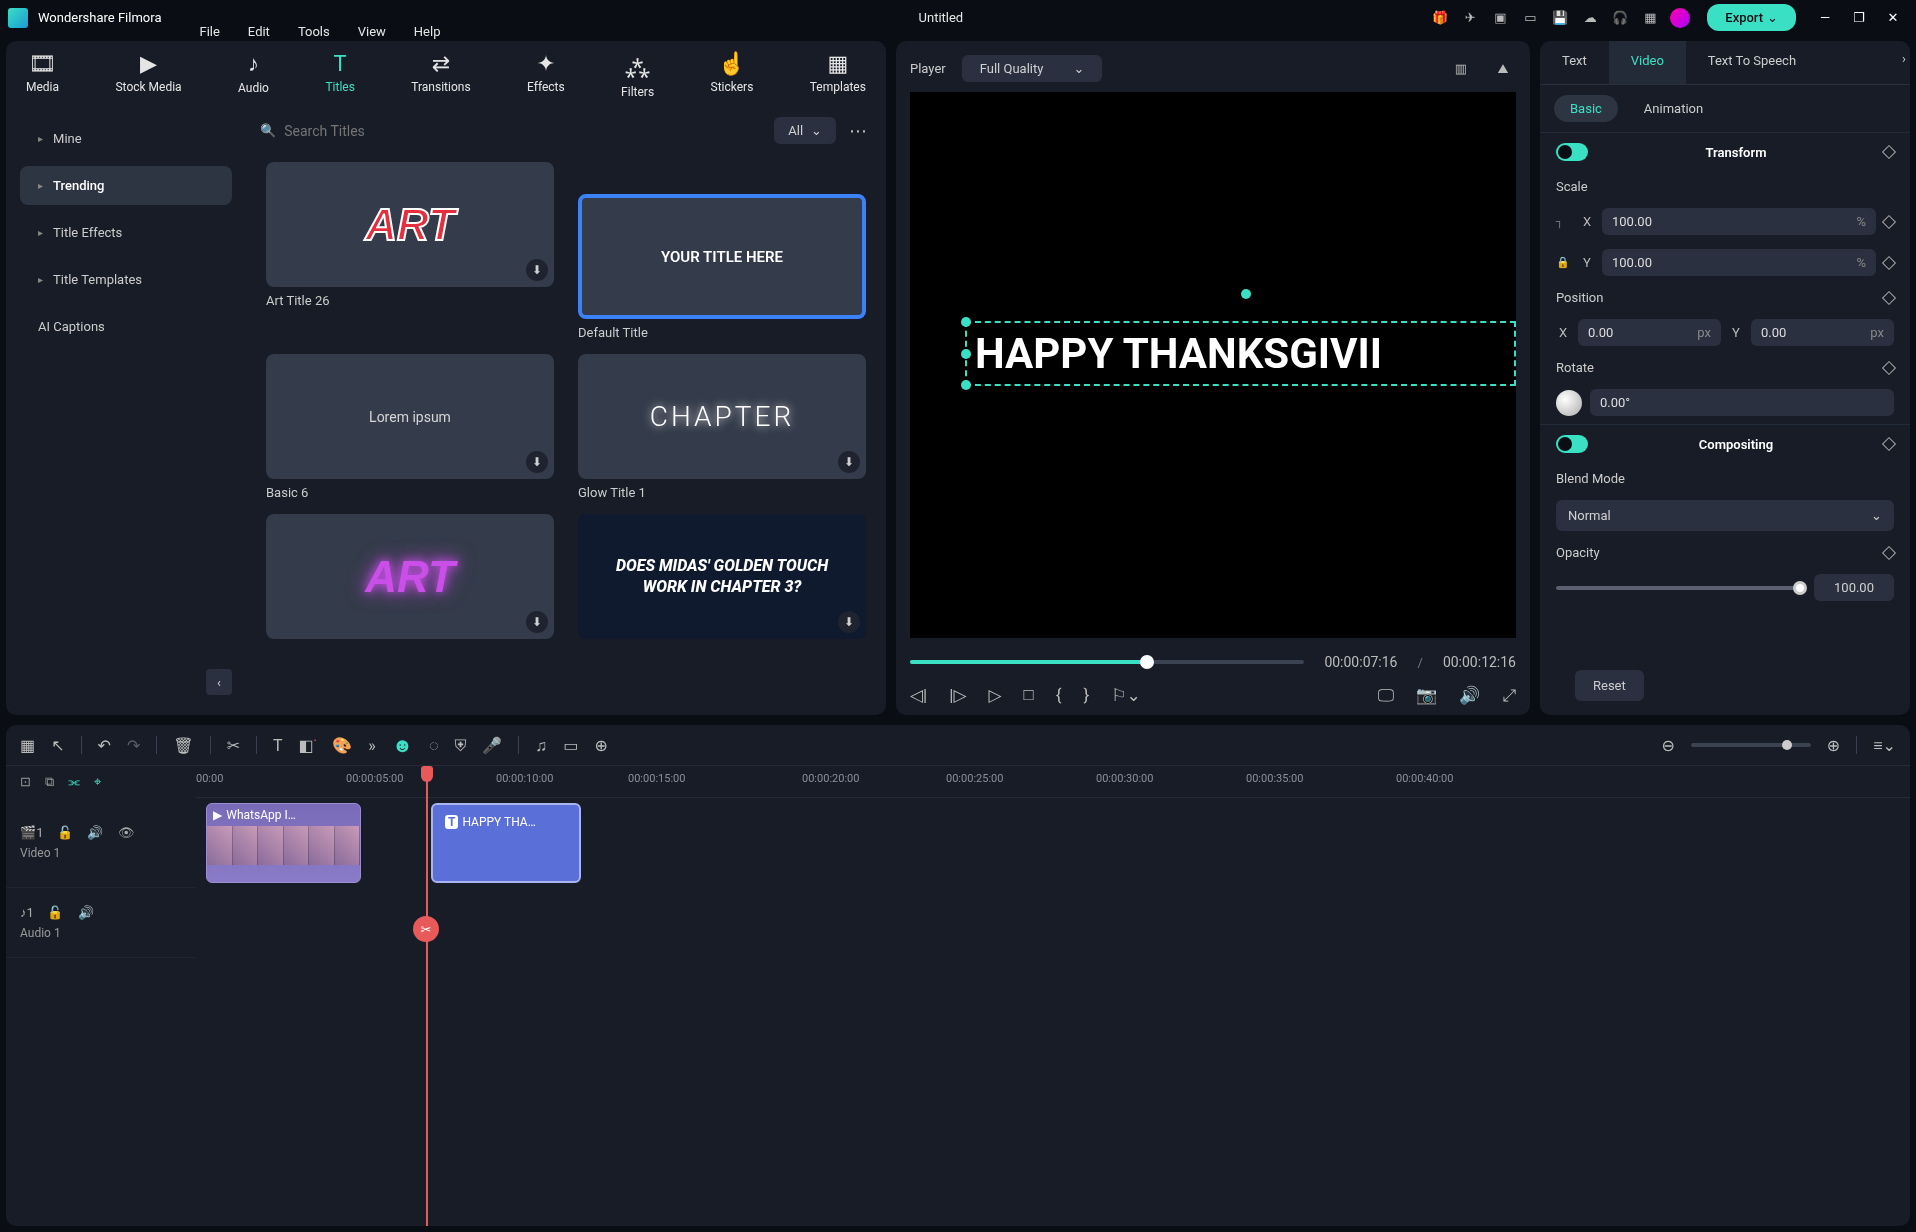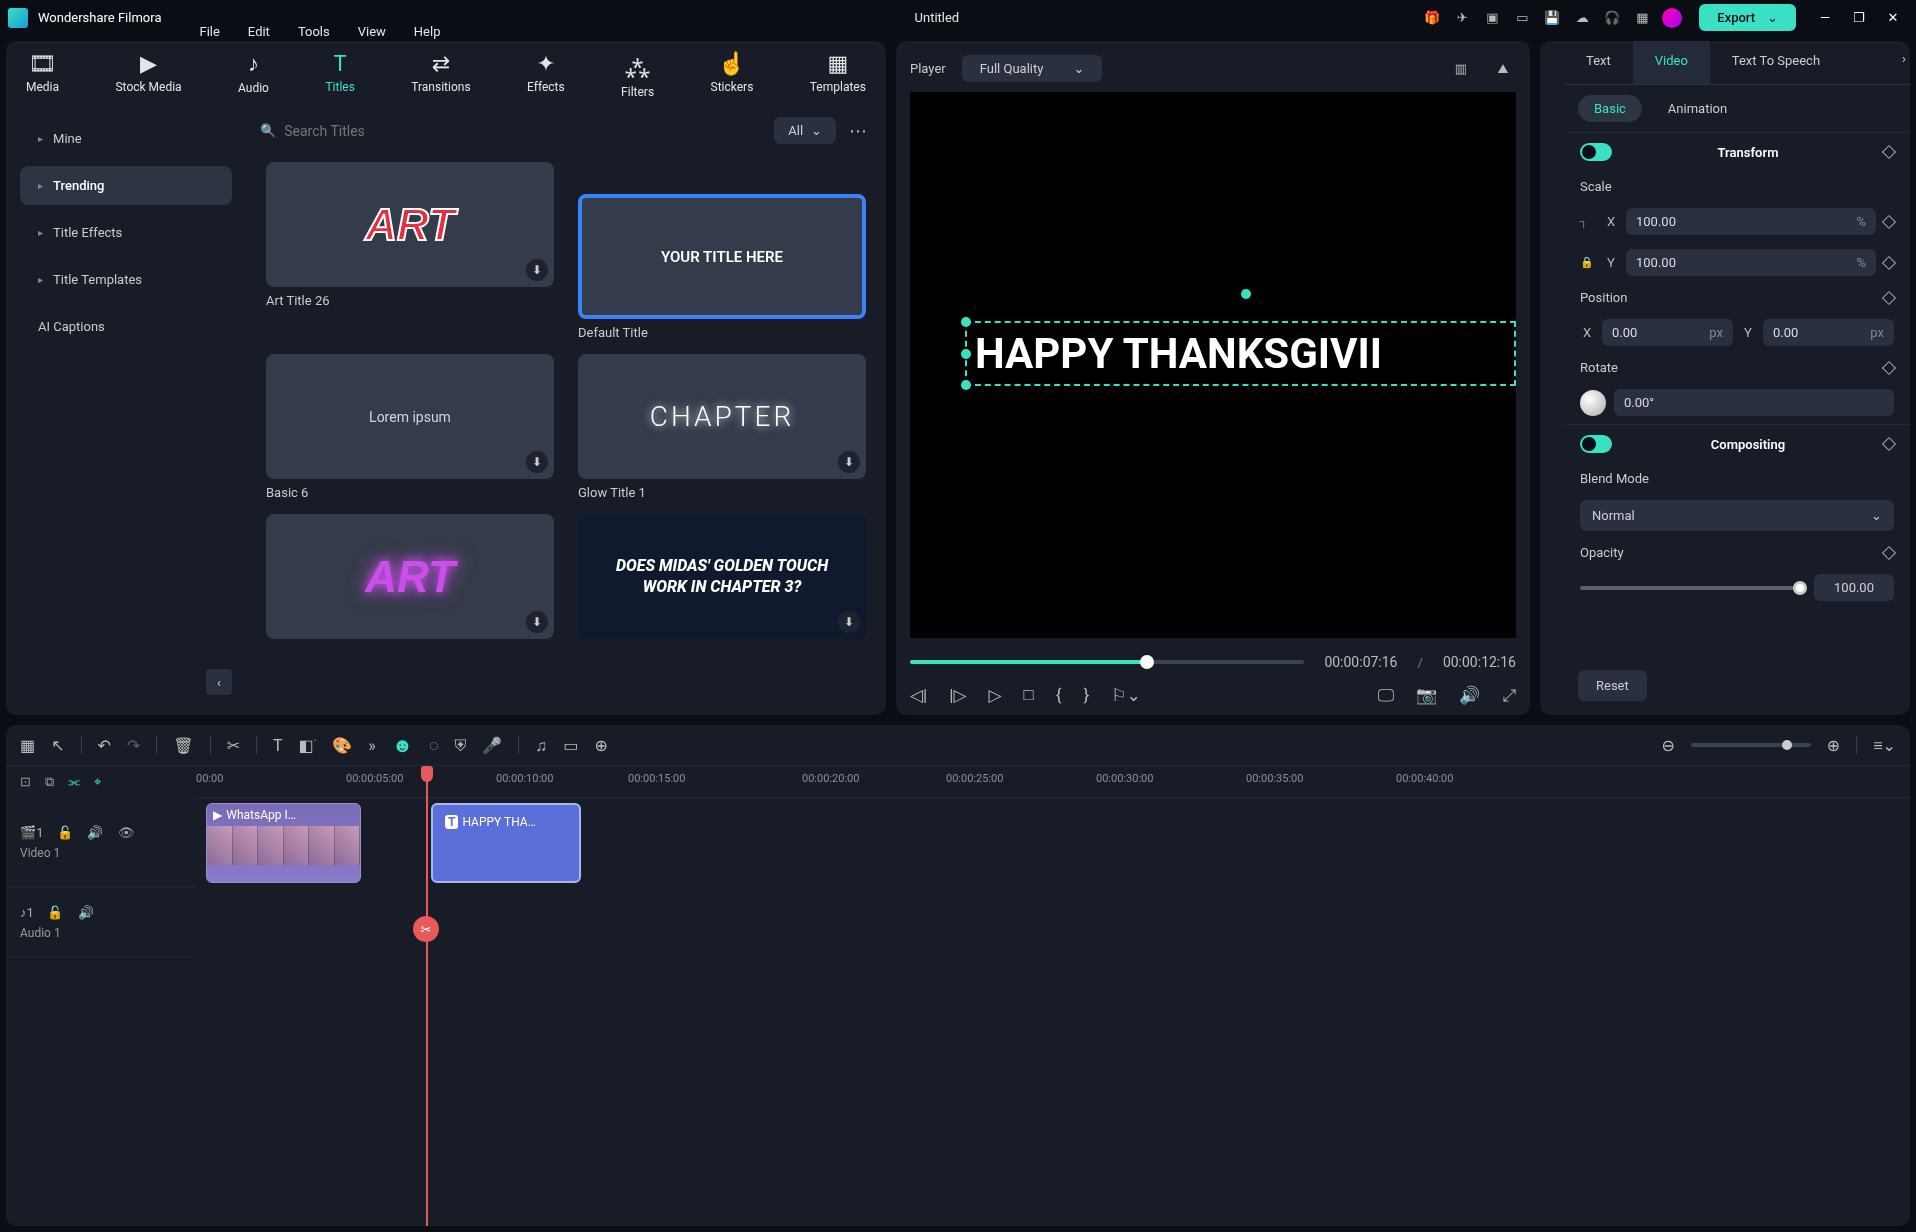--- a/index.html
+++ b/index.html
@@ -6,21 +6,21 @@
 body { background:#0a0d14; color:#d0d0d0; width:1916px; height:1232px; overflow:hidden; font-size:13px; }
 .app { display:flex; flex-direction:column; height:100%; }
 
 
 .menubar { height:35px; display:flex; align-items:center; padding:0 8px; background:#0a0d14; gap:4px; }
 .logo { width:20px; height:20px; background:linear-gradient(135deg,#3ae0c4,#1a9bd6); border-radius:3px; margin-right:6px; }
 .app-name { font-size:13px; color:#fff; margin-right:20px; }
 .menu-item { padding:4px 14px; color:#e5e5e5; cursor:pointer;margin-top:27px; }
 .menu-spacer { flex:1; text-align:center; color:#e5e5e5; }
 .icon-btn { width:26px; height:26px; display:flex; align-items:center; justify-content:center; color:#bbb; cursor:pointer; }
-.export-btn { background:#3ae0c4; color:#0a0d14; padding:6px 18px; border-radius:6px; font-weight:500; display:flex; align-items:center; gap:12px; margin:0 10px; }
+.export-btn { background:#3ae0c4; color:#0a0d14; padding:6px 18px; border-radius:12px; font-weight:500; display:flex; align-items:center; gap:4px; margin:0 10px; }
 .win-btn { width:30px; height:30px; display:flex; align-items:center; justify-content:center; color:#fff; }
 
 
 .workspace { display:flex; height:680px; gap:10px; padding:6px 6px 0 6px; }
 
 
 .left-panel { width:880px; background:#171c26; border-radius:10px; display:flex; flex-direction:column; overflow:hidden; }
 .asset-tabs { display:flex; padding:10px 20px; gap:30px; justify-content:space-between; }
 .asset-tab { display:flex; flex-direction:column; align-items:center; gap:4px; color:#e5e5e5; cursor:pointer; }
 .asset-tab.active { color:#3ae0c4; }
@@ -66,21 +66,21 @@
 .progress-track { flex:1; height:4px; background:#3b4252; border-radius:2px; position:relative; }
 .progress-fill { position:absolute; left:0; top:0; height:100%; width:60%; background:#3ae0c4; border-radius:2px; }
 .progress-knob { position:absolute; left:60%; top:50%; width:14px; height:14px; background:#fff; border-radius:50%; transform:translate(-50%,-50%); }
 .time-text { color:#bbb; font-size:14px; }
 .time-sep { color:#777; }
 .transport { display:flex; align-items:center; gap:22px; padding-top:14px; }
 .transport-spacer { flex:1; }
 .tbtn { color:#bbb; font-size:17px; cursor:pointer; }
 
 
-.inspector { width:370px; background:#171c26; border-radius:10px; display:flex; flex-direction:column; overflow:hidden;padding-left:24px; }
+.inspector { width:370px; background:#171c26; border-radius:10px; display:flex; flex-direction:column; overflow:hidden; }
 .insp-tabs { display:flex; border-bottom:1px solid #2a3040; height:44px; position:relative; }
 .insp-tab { padding:12px 22px; color:#ccc; cursor:pointer; white-space:nowrap; }
 .insp-tab.active { background:#242b38; color:#3ae0c4; }
 .insp-tab-more { position:absolute; right:4px; top:10px; color:#ccc; }
 .insp-subtabs { display:flex; gap:10px; padding:10px 14px; }
 .subtab { padding:6px 16px; border-radius:14px; color:#ccc; cursor:pointer; }
 .subtab.active { background:#2e3542; color:#3ae0c4; }
 .section-hdr { display:flex; align-items:center; padding:10px 16px; gap:12px; border-top:1px solid #242b38; }
 .toggle { width:32px; height:18px; background:#3ae0c4; border-radius:9px; position:relative; }
 .toggle::after { content:''; width:14px; height:14px; background:#0a0d14; border-radius:50%; position:absolute; top:2px; left:2px; }
@@ -93,21 +93,21 @@
 .val-input { background:#2a3040; padding:6px 10px; border-radius:6px; flex:1; color:#ddd; display:flex; justify-content:space-between; }
 .unit { color:#888; }
 .link-icon { color:#888; width:16px; font-size:11px; }
 .rotate-knob { width:26px; height:26px; background:radial-gradient(circle at 35% 35%,#fff,#aaa); border-radius:50%; }
 .blend-dd { background:#2a3040; padding:8px 12px; border-radius:6px; display:flex; justify-content:space-between; }
 .slider-row { display:flex; align-items:center; gap:14px; }
 .slider-track { flex:1; height:4px; background:#5a6070; border-radius:2px; position:relative; }
 .slider-knob { width:14px; height:14px; background:#fff; border:3px solid #ccc; border-radius:50%; position:absolute; right:0; top:50%; transform:translate(50%,-50%); }
 .opacity-val { background:#2a3040; padding:6px 14px; border-radius:6px; width:80px; text-align:center; }
 .reset-row { margin-top:auto; padding:14px; }
-.reset-btn { background:#2a3040; padding:8px 18px; border-radius:6px; color:#ccc; display:inline-block; }
+.reset-btn { background:#2a3040; padding:8px 18px; border-radius:6px; color:#ccc; display:inline-block;margin-left:21px; }
 
 
 .timeline { flex:1; background:#171c26; margin:10px 6px 6px; border-radius:10px; display:flex; flex-direction:column; overflow:hidden; }
 .tl-tools { display:flex; align-items:center; padding:8px 14px; gap:16px; border-bottom:1px solid #242b38; }
 .tl-tool { color:#bbb; font-size:16px; cursor:pointer; }
 .tl-sep { width:1px; height:18px; background:#3a4050; }
 .tl-spacer { flex:1; }
 .zoom-slider { width:120px; height:4px; background:#3b4252; border-radius:2px; position:relative; }
 .zoom-knob { width:10px; height:10px; background:#ccc; border-radius:50%; position:absolute; right:20%; top:50%; transform:translate(50%,-50%); }
 .tl-body { display:flex; flex:1; position:relative; overflow:hidden; }

